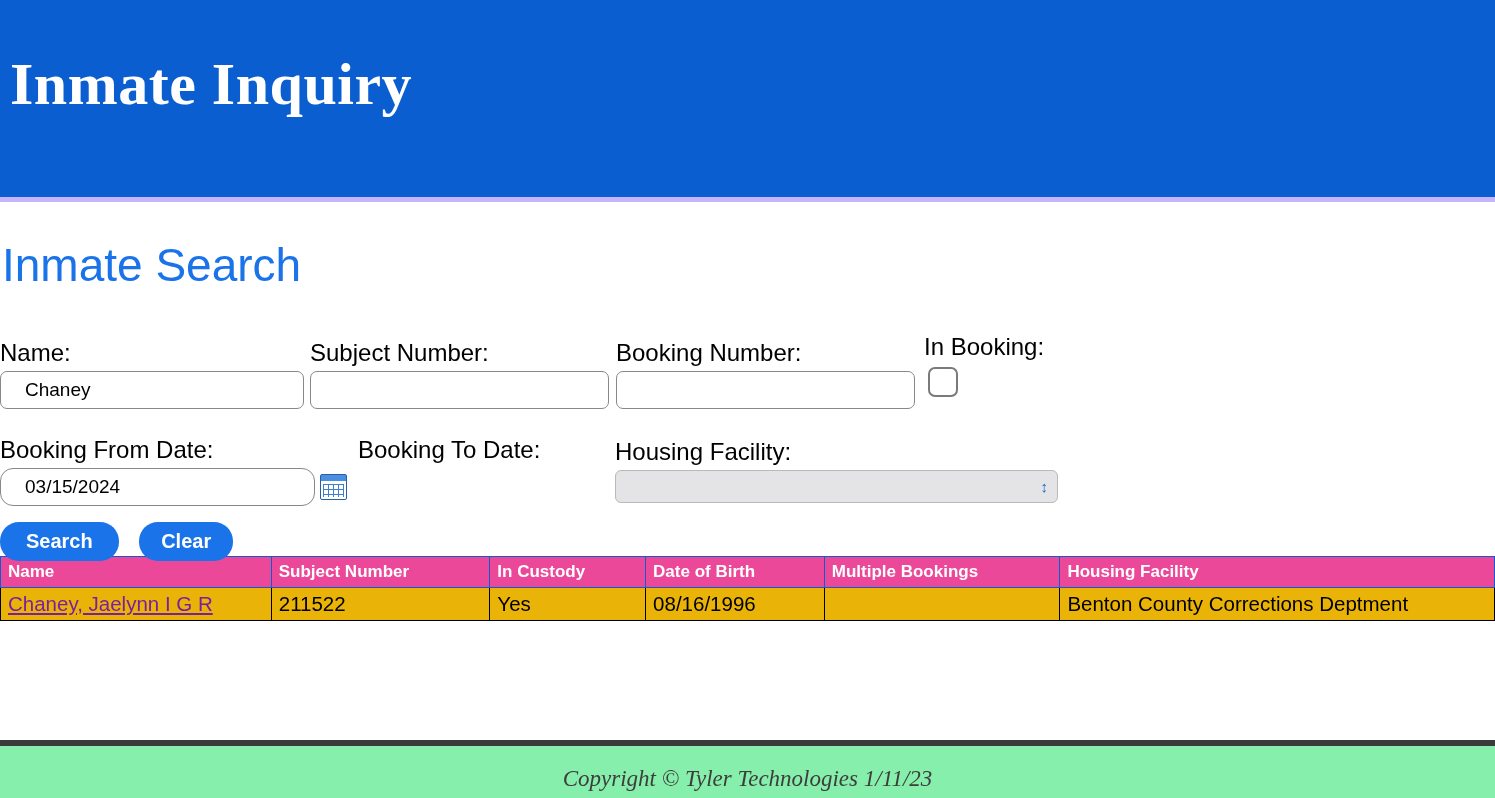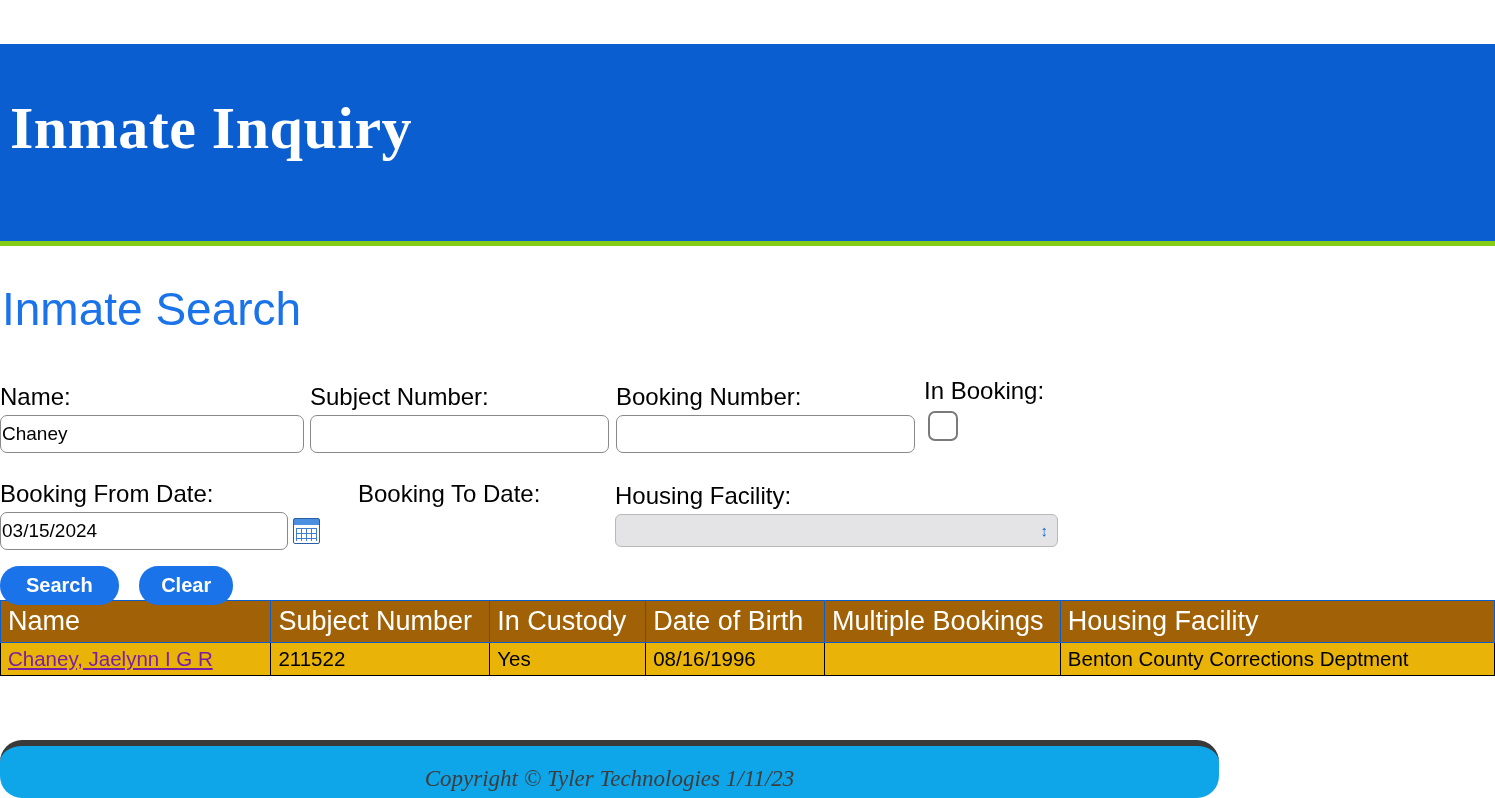--- a/index.html
+++ b/index.html
@@ -14,22 +14,21 @@
     overflow: hidden;
     position: relative;
   }
 
   
   .banner {
     background: #0b5ed0;
     height: 202px;
     box-sizing: border-box;
     position: relative;
-    border-bottom: 5px solid #84cc16;
-    margin-top: 44px;
+    border-bottom: 5px solid #c4b5fd;
   }
   .banner-title {
     position: absolute;
     left: 10px;
     top: 50px;
     font-family: "Liberation Serif", serif;
     font-weight: bold;
     font-size: 60px;
     color: #ffffff;
     letter-spacing: 0.5px;
@@ -66,21 +65,21 @@
     display: block;
     margin-bottom: 4px;
   }
   input.text-input {
     box-sizing: border-box;
     height: 38px;
     border: 1px solid #888888;
     border-radius: 7px;
     font-size: 19px;
     font-family: "Liberation Sans", sans-serif;
-    padding: 2px 1px;
+    padding: 2px 24px;
     color: #000;
     background: #fff;
     outline: none;
   }
   
   #f-name      { left: 0px;   top: 0px; }
   #f-name input { width: 304px; }
   #f-subject   { left: 310px; top: 0px; }
   #f-subject input { width: 299px; }
   #f-booking   { left: 616px; top: 0px; }
@@ -96,21 +95,21 @@
     margin-top: 6px;
     display: block;
     padding: 0;
     appearance: none;
     -webkit-appearance: none;
     cursor: pointer;
   }
 
   
   #f-from  { left: 0px;   top: 97px; }
-  #f-from input { width: 288px; }
+  #f-from input { width: 315px; border-radius: 13px; }
   #f-to    { left: 310px; top: 97px; margin-left: 48px; }
   #f-to input { width: 268px; }
   #f-facility { left: 615px; top: 99px; }
 
   .date-wrap { display: flex; align-items: center; }
   .cal-icon {
     width: 27px;
     height: 26px;
     margin-left: 5px;
     border: 1px solid #2a5fa5;
@@ -181,24 +180,24 @@
   #btn-search { padding: 8px 26px; }
 
   
   .results {
     margin-top: 37px;
     border-collapse: collapse;
     border-spacing: 0;
     table-layout: fixed;
   }
   .results th {
-    background: #a16207;
+    background: #ec4899;
     color: #ffffff;
-    font-size: 27px;
-    font-weight: normal;
+    font-size: 17px;
+    font-weight: bold;
     text-align: left;
     padding: 5px 7px;
     border: 1px solid #0b5ed0;
     white-space: nowrap;
   }
   .results td {
     font-size: 20.5px;
     color: #000000;
     padding: 4px 7px;
     border: 1px solid #000000;
@@ -210,26 +209,25 @@
   .results a {
     color: #7b1fa2;
     text-decoration: underline;
   }
 
   
   .footer {
     position: absolute;
     left: 0;
     bottom: 0;
-    width: 1219px;
+    width: 1495px;
     height: 58px;
-    background: #0ea5e9;
+    background: #86efac;
     border-top: 6px solid #3a3a3a;
     box-sizing: border-box;
-    border-radius: 22px;
   }
   .footer-text {
     text-align: center;
     font-family: "Liberation Serif", serif;
     font-style: italic;
     font-size: 23px;
     color: #3d3d3d;
     padding-top: 20px;
   }
 </style>

